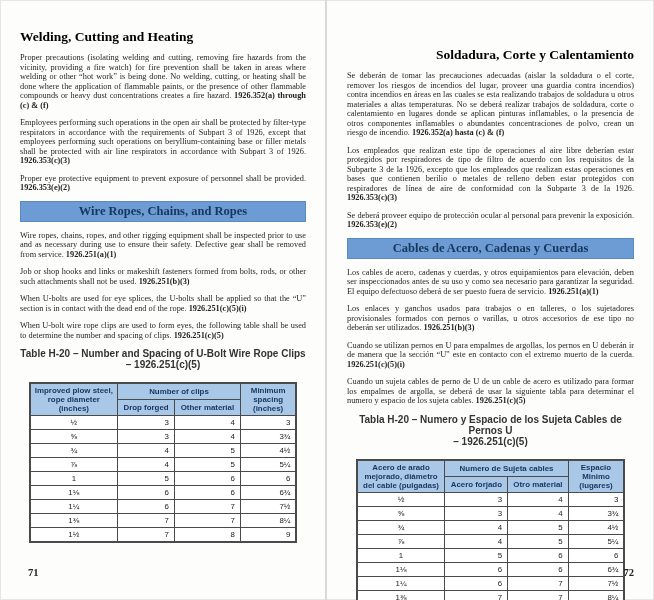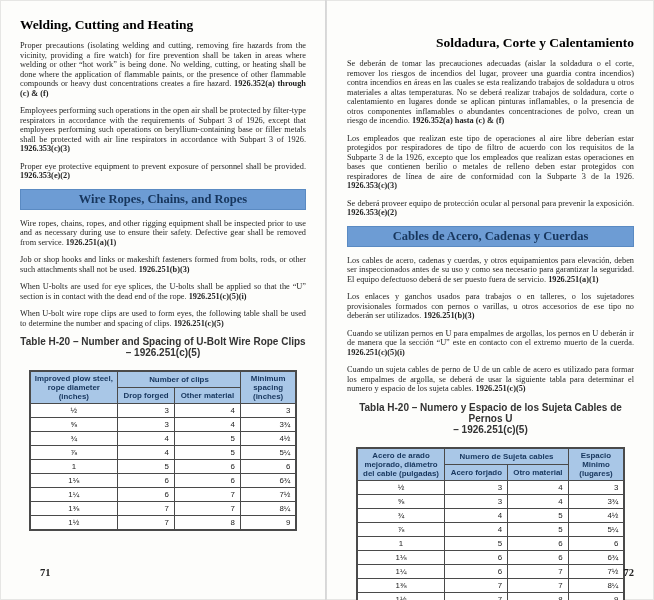--- a/index.html
+++ b/index.html
@@ -7,21 +7,21 @@
   .spread{
     position:relative;width:654px;height:600px;display:flex;
     background:#fdfdfb;box-shadow:inset 0 0 0 1px #e6e6e4;
     font-family:"Liberation Serif", serif;color:var(--body-text,#1f1f1f);
   }
   .gutter{position:absolute;left:325px;top:0;width:2px;height:600px;
     background:linear-gradient(to right,#e8e8e8,#c6c6c6 50%,#efefef);}
   .page{position:relative;width:327px;height:600px;box-sizing:border-box;}
   .page-left{padding:13px 21px 0 20px;}
   .page-right{padding:31px 20px 0 20px;}
-  h1{margin:4px 0 9px 0;font-size:13.5px;line-height:15px;font-weight:bold;color:#000;}
+  h1{margin:16px 0 9px 0;font-size:13.5px;line-height:15px;font-weight:bold;color:#000;}
   .page-right h1{text-align:right;}
   p.body{margin:0 0 8px 0;font-size:8.3px;line-height:9.5px;text-align:justify;}
   p.body .cite{font-weight:bold;}
   .section-bar{
     background:var(--bar-bg,#6d9cd4);border:1px solid var(--bar-border,#5a8ac2);
     color:var(--bar-text,#17365d);text-align:center;font-weight:bold;
     font-size:12.5px;line-height:16px;padding:1px 0 2px 0;margin:0 0 9px 0;
   }
   .page-left .section-bar{}
   .page-right .section-bar{margin-top:3px;}
@@ -37,21 +37,21 @@
   table.clips th,table.clips td{border:1px solid var(--tbl-border,#4a4a4a);}
   table.clips th{
     background:var(--th-bg,#a9c7e7);color:var(--th-text,#17365d);
     font-weight:bold;line-height:9px;padding:2px 3px;text-align:center;
   }
   table.clips td{background:#fff;padding:2px 5px;height:9px;}
   table.clips td.c-center{text-align:center;}
   table.clips td.c-right{text-align:right;}
   .w1{width:33%;} .wg{width:46%;} .w4{width:21%;}
   .pageno{position:absolute;bottom:22px;font-size:10.5px;font-weight:bold;color:#222;}
-  .pageno-left{left:40px;}
+  .pageno-left{left:28px;}
   .pageno-right{right:20px;}
 </style>
 </head>
 <body>
 
 <div class="spread">
 
   <div class="page page-left">
     <h1>Welding, Cutting and Heating</h1>
 

